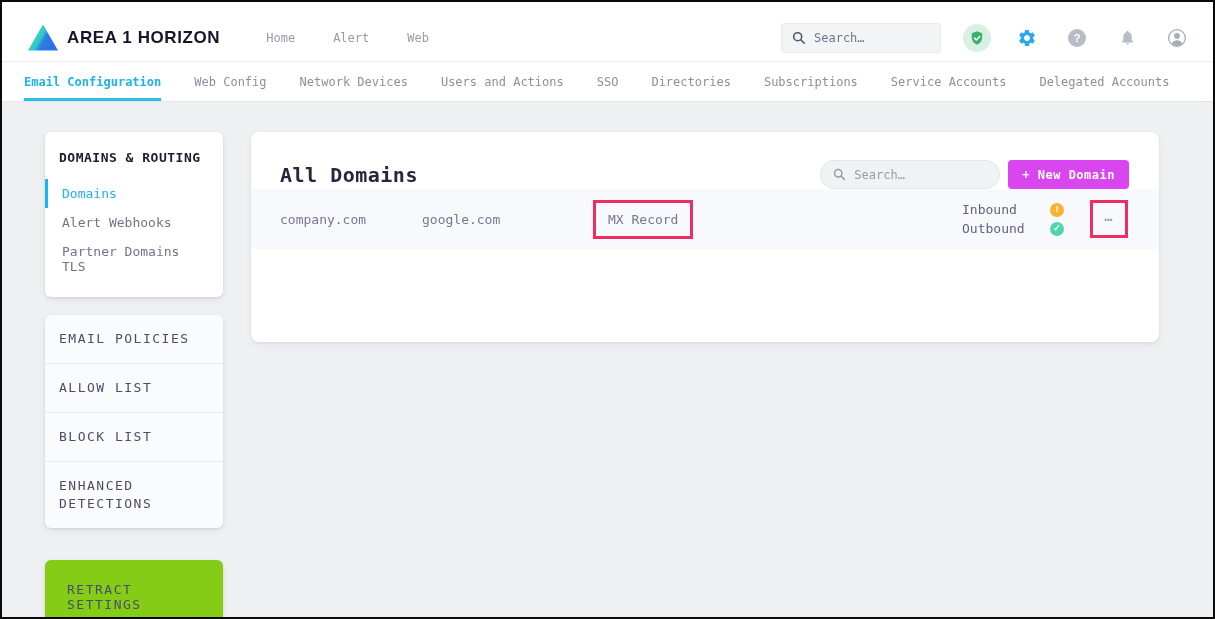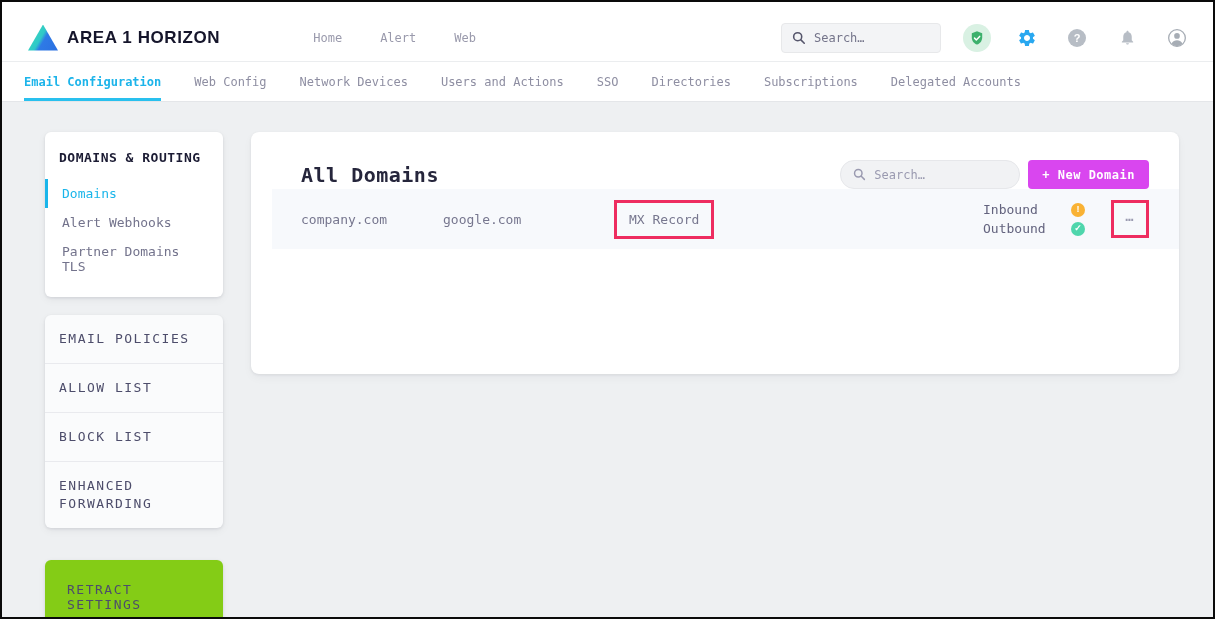--- a/index.html
+++ b/index.html
@@ -1,21 +1,21 @@
 <!DOCTYPE html>
 <html><head>
 <meta charset="utf-8">
 <style>
   * { margin:0; padding:0; box-sizing:border-box; }
   html,body { width:1215px; height:619px; }
   body { font-family:"DejaVu Sans Mono", monospace; background:#eef0f2; }
   .screen { width:1215px; height:619px; border:2px solid #0a0a0a; background:#eef0f2; overflow:hidden; position:relative; }
 
   
-  .topbar { height:60px; background:#ffffff; display:flex; align-items:center; border-bottom:1px solid #ebedef; padding:12px 22px 0 26px;gap:47px; }
+  .topbar { height:60px; background:#ffffff; display:flex; align-items:center; border-bottom:1px solid #ebedef; padding:12px 22px 0 26px; }
   .brand { display:flex; align-items:center; gap:9px; }
   .logo-tri { width:30px; height:26px; background:linear-gradient(120deg,#3fe2b6 0%,#2fc8c8 45%,#2e7ae6 55%,#2b6fe0 100%); clip-path:polygon(50% 0,0 100%,100% 100%); }
   .brand-text { font-family:"Liberation Sans",sans-serif; font-weight:700; font-size:17px; letter-spacing:0.6px; color:#15152b; }
   .top-nav { display:flex; gap:38px; margin-left:46px; }
   .top-nav a { font-size:12px; color:#9a9aac; text-decoration:none; cursor:pointer; }
   .top-right { margin-left:auto; display:flex; align-items:center; gap:22px; }
   .searchbox { width:160px; height:30px; background:#f3f4f6; border:1px solid #e7e8ea; border-radius:4px; display:flex; align-items:center; gap:8px; padding:0 10px; }
   .searchbox input { border:none; outline:none; background:transparent; font-family:"DejaVu Sans Mono",monospace; font-size:12px; color:#55556b; width:110px; }
   .searchbox input::placeholder { color:#74748a; }
   .icon-btn { width:28px; height:28px; display:flex; align-items:center; justify-content:center; cursor:pointer; }
@@ -36,21 +36,21 @@
   .routing-card { padding:18px 0 16px 0; margin-bottom:18px; }
   .routing-title { font-size:13px; font-weight:700; color:#1c1c34; letter-spacing:0.5px; padding:0 14px; margin-bottom:14px; }
   .routing-item { font-size:13px; color:#73738c; padding:7px 14px; cursor:pointer; border-left:3px solid transparent; }
   .routing-item.active { color:#1ab5ea; border-left-color:#1ab5ea; }
   .accordion { margin-bottom:32px; background:#fafbfc; overflow:hidden; }
   .acc-section { padding:15px 14px; font-size:13px; letter-spacing:1.5px; color:#4d4d6b; border-bottom:1px solid #e9eaee; cursor:pointer; line-height:18px; }
   .acc-section:last-child { border-bottom:none; }
   .retract-card { background:#84cc16; padding:22px; font-size:13px; letter-spacing:1.5px; color:#4d4d6b; cursor:pointer; }
 
   
-  .panel { flex:1; background:#fff; border-radius:8px; box-shadow:0 1px 3px rgba(20,20,40,0.08), 0 4px 10px rgba(20,20,40,0.04); height:242px; position:relative;padding-left:21px; }
+  .panel { flex:1; background:#fff; border-radius:8px; box-shadow:0 1px 3px rgba(20,20,40,0.08), 0 4px 10px rgba(20,20,40,0.04); height:210px; position:relative; }
   .panel-header { display:flex; justify-content:space-between; align-items:center; padding:28px 30px 0 29px; }
   .panel-title { font-size:20px; font-weight:700; color:#26263c; letter-spacing:0.5px; }
   .panel-actions { display:flex; gap:8px; align-items:center; }
   .panel-search { width:180px; height:29px; background:#f1f2f4; border:1px solid #e6e7ea; border-radius:14px; display:flex; align-items:center; gap:8px; padding:0 12px; }
   .panel-search input { border:none; outline:none; background:transparent; font-family:"DejaVu Sans Mono",monospace; font-size:12px; color:#70708a; width:130px; }
   .panel-search input::placeholder { color:#9a9ab0; }
   .new-domain-btn { height:29px; padding:0 14px; background:#d946ef; border:none; border-radius:4px; color:#fff; font-family:"DejaVu Sans Mono",monospace; font-size:12px; font-weight:700; cursor:pointer; letter-spacing:0.5px; }
 
   .thead { display:flex; margin-top:26px; padding:0 30px 12px 29px; }
   .th { font-size:11px; font-weight:700; color:#45455f; letter-spacing:0.6px; }
@@ -123,38 +123,39 @@
   </div>
 
   <div class="subnav">
     <div class="tab active">Email Configuration</div>
     <div class="tab">Web Config</div>
     <div class="tab">Network Devices</div>
     <div class="tab">Users and Actions</div>
     <div class="tab">SSO</div>
     <div class="tab">Directories</div>
     <div class="tab">Subscriptions</div>
+    <div class="tab">Service Accounts</div>
     <div class="tab">Delegated Accounts</div>
   </div>
 
   <div class="content">
 
     <aside class="sidebar">
       <div class="card routing-card">
         <div class="routing-title">DOMAINS &amp; ROUTING</div>
         <div class="routing-item active">Domains</div>
         <div class="routing-item">Alert Webhooks</div>
         <div class="routing-item">Partner Domains TLS</div>
       </div>
 
       <div class="card accordion">
         <div class="acc-section">EMAIL POLICIES</div>
         <div class="acc-section">ALLOW LIST</div>
         <div class="acc-section">BLOCK LIST</div>
-        <div class="acc-section">ENHANCED FORWARDING</div>
+        <div class="acc-section">ENHANCED DETECTIONS</div>
       </div>
 
       <div class="card retract-card">RETRACT SETTINGS</div>
     </aside>
 
     <main class="panel">
       <div class="panel-header">
         <h1 class="panel-title">All Domains</h1>
         <div class="panel-actions">
           <div class="panel-search">

